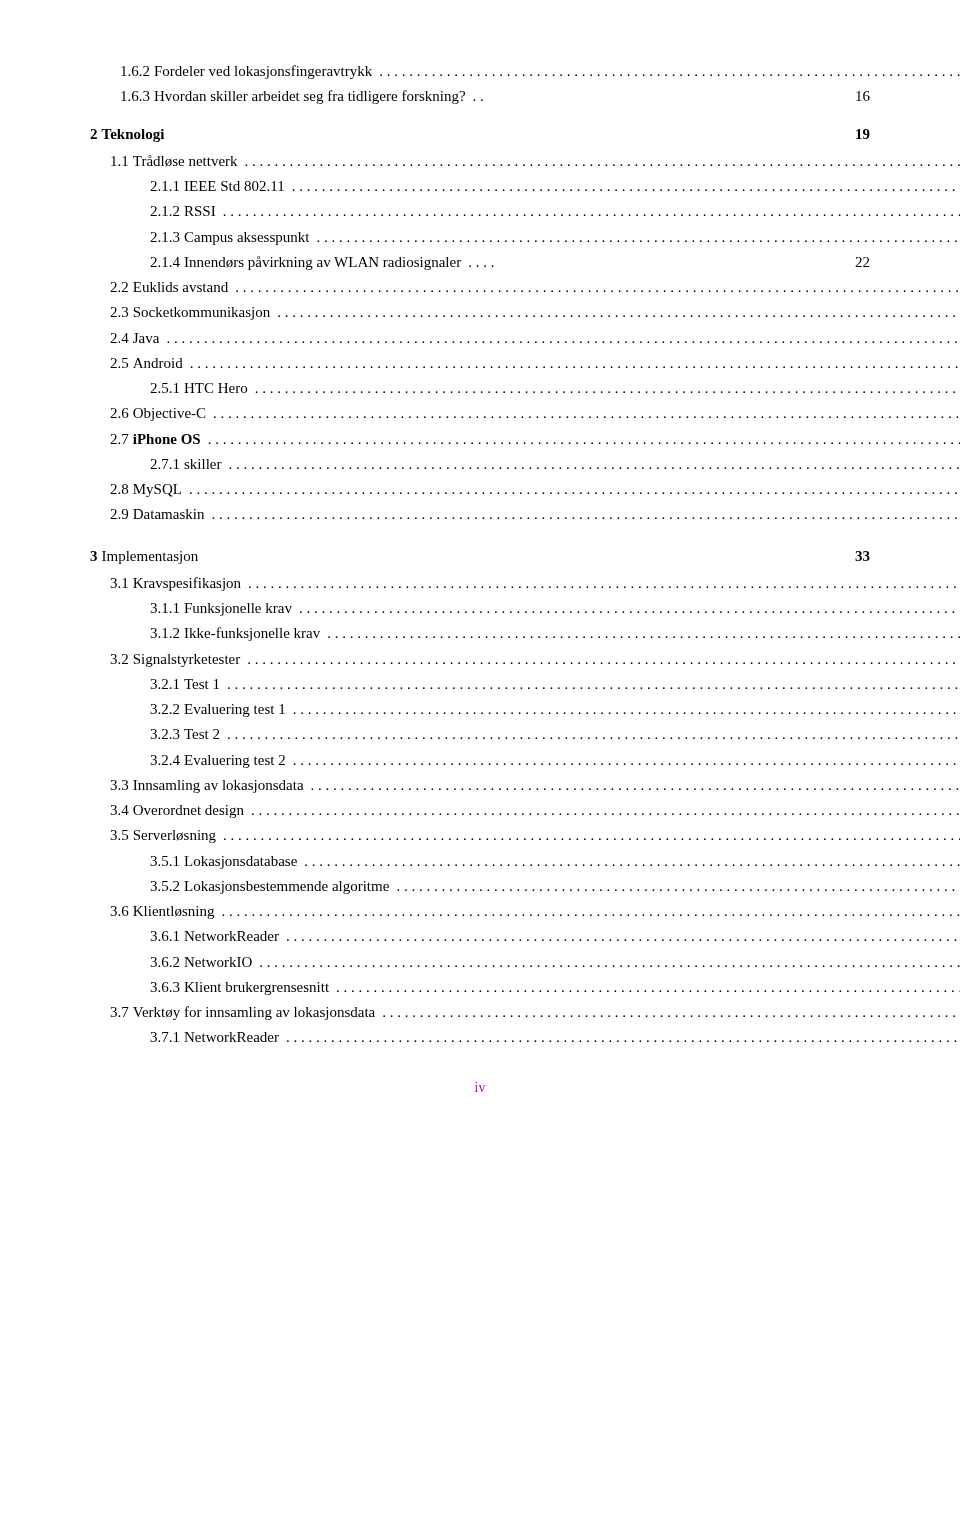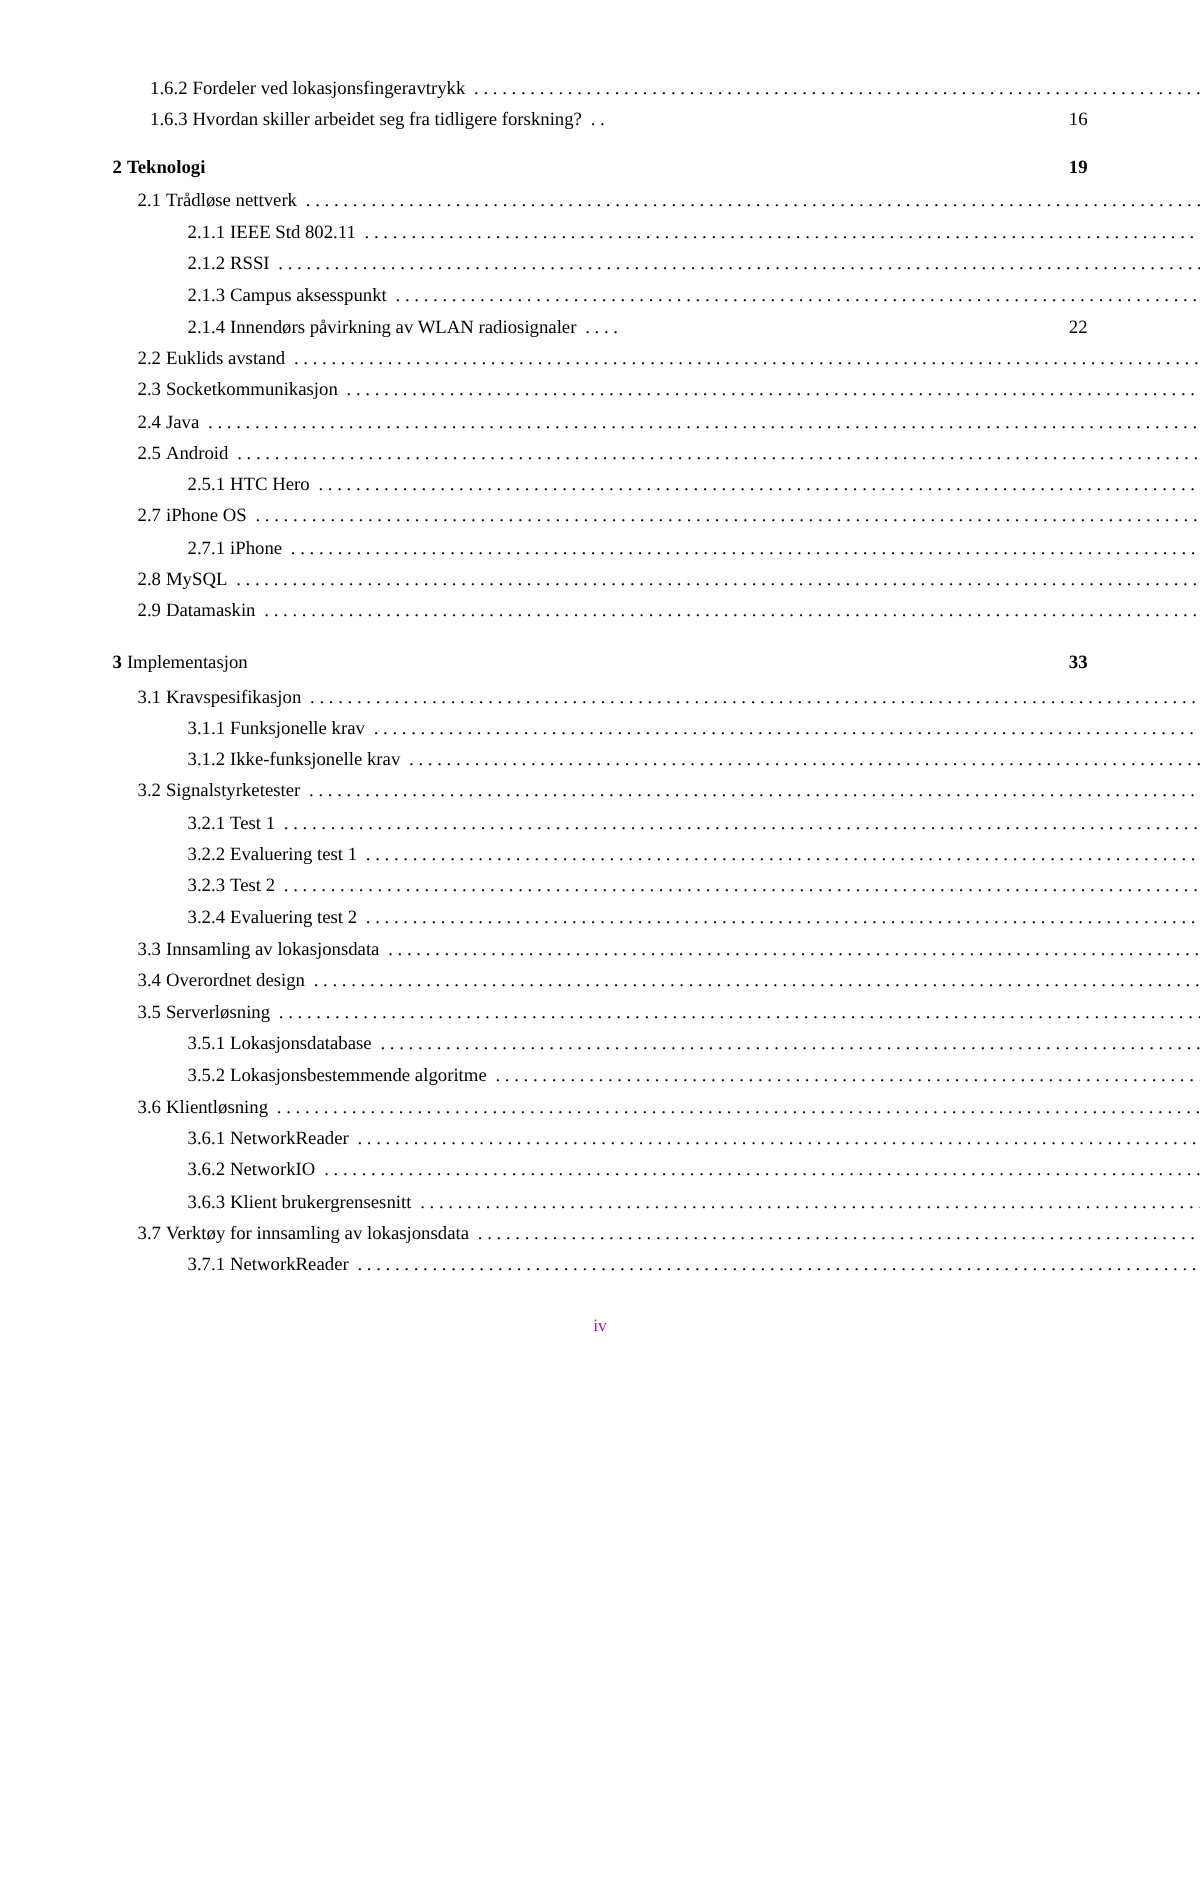--- a/index.html
+++ b/index.html
@@ -110,21 +110,21 @@
     <div class="toc-left">
       <span class="toc-number">2</span>
       <span style="margin-right:4px; font-weight: bold;">Teknologi</span>
       <span style="flex:1;"></span>
     </div>
     <span class="toc-page">19</span>
   </div>
 
   <div class="toc-row">
     <div class="toc-left toc-subsection" style="padding-left:20px;">
-      <span class="toc-number">2.1</span>
+      <span class="toc-number">1.1</span>
       <span style="margin-right:4px;">Trådløse nettverk</span>
       <span class="dots"></span>
     </div>
 
   </div>
 
   <div class="toc-row">
     <div class="toc-left toc-subsubsection">
       <span class="toc-number">2.1.1</span>
       <span style="margin-right:4px;">IEEE Std 802.11</span>
@@ -198,34 +198,42 @@
 
   <div class="toc-row">
     <div class="toc-left toc-subsubsection">
       <span class="toc-number">2.5.1</span>
       <span style="margin-right:4px;">HTC Hero</span>
       <span class="dots"></span>
     </div>
 
   </div>
 
+  <div class="toc-row">
+    <div class="toc-left toc-subsection" style="padding-left:20px;">
+      <span class="toc-number">2.6</span>
+      <span style="margin-right:4px;">Objective-C</span>
+      <span class="dots"></span>
+    </div>
+
+  </div>
 
   <div class="toc-row">
     <div class="toc-left toc-subsection" style="padding-left:20px;">
       <span class="toc-number">2.7</span>
-      <span style="margin-right:4px;">iPhone OS</span>
+      <span style="margin-right:4px;font-weight:bold;">iPhone OS</span>
       <span class="dots"></span>
     </div>
 
   </div>
 
   <div class="toc-row">
     <div class="toc-left toc-subsubsection">
       <span class="toc-number">2.7.1</span>
-      <span style="margin-right:4px;">iPhone</span>
+      <span style="margin-right:4px;">skiller</span>
       <span class="dots"></span>
     </div>
 
   </div>
 
   <div class="toc-row">
     <div class="toc-left toc-subsection" style="padding-left:20px;">
       <span class="toc-number">2.8</span>
       <span style="margin-right:4px;">MySQL</span>
       <span class="dots"></span>

